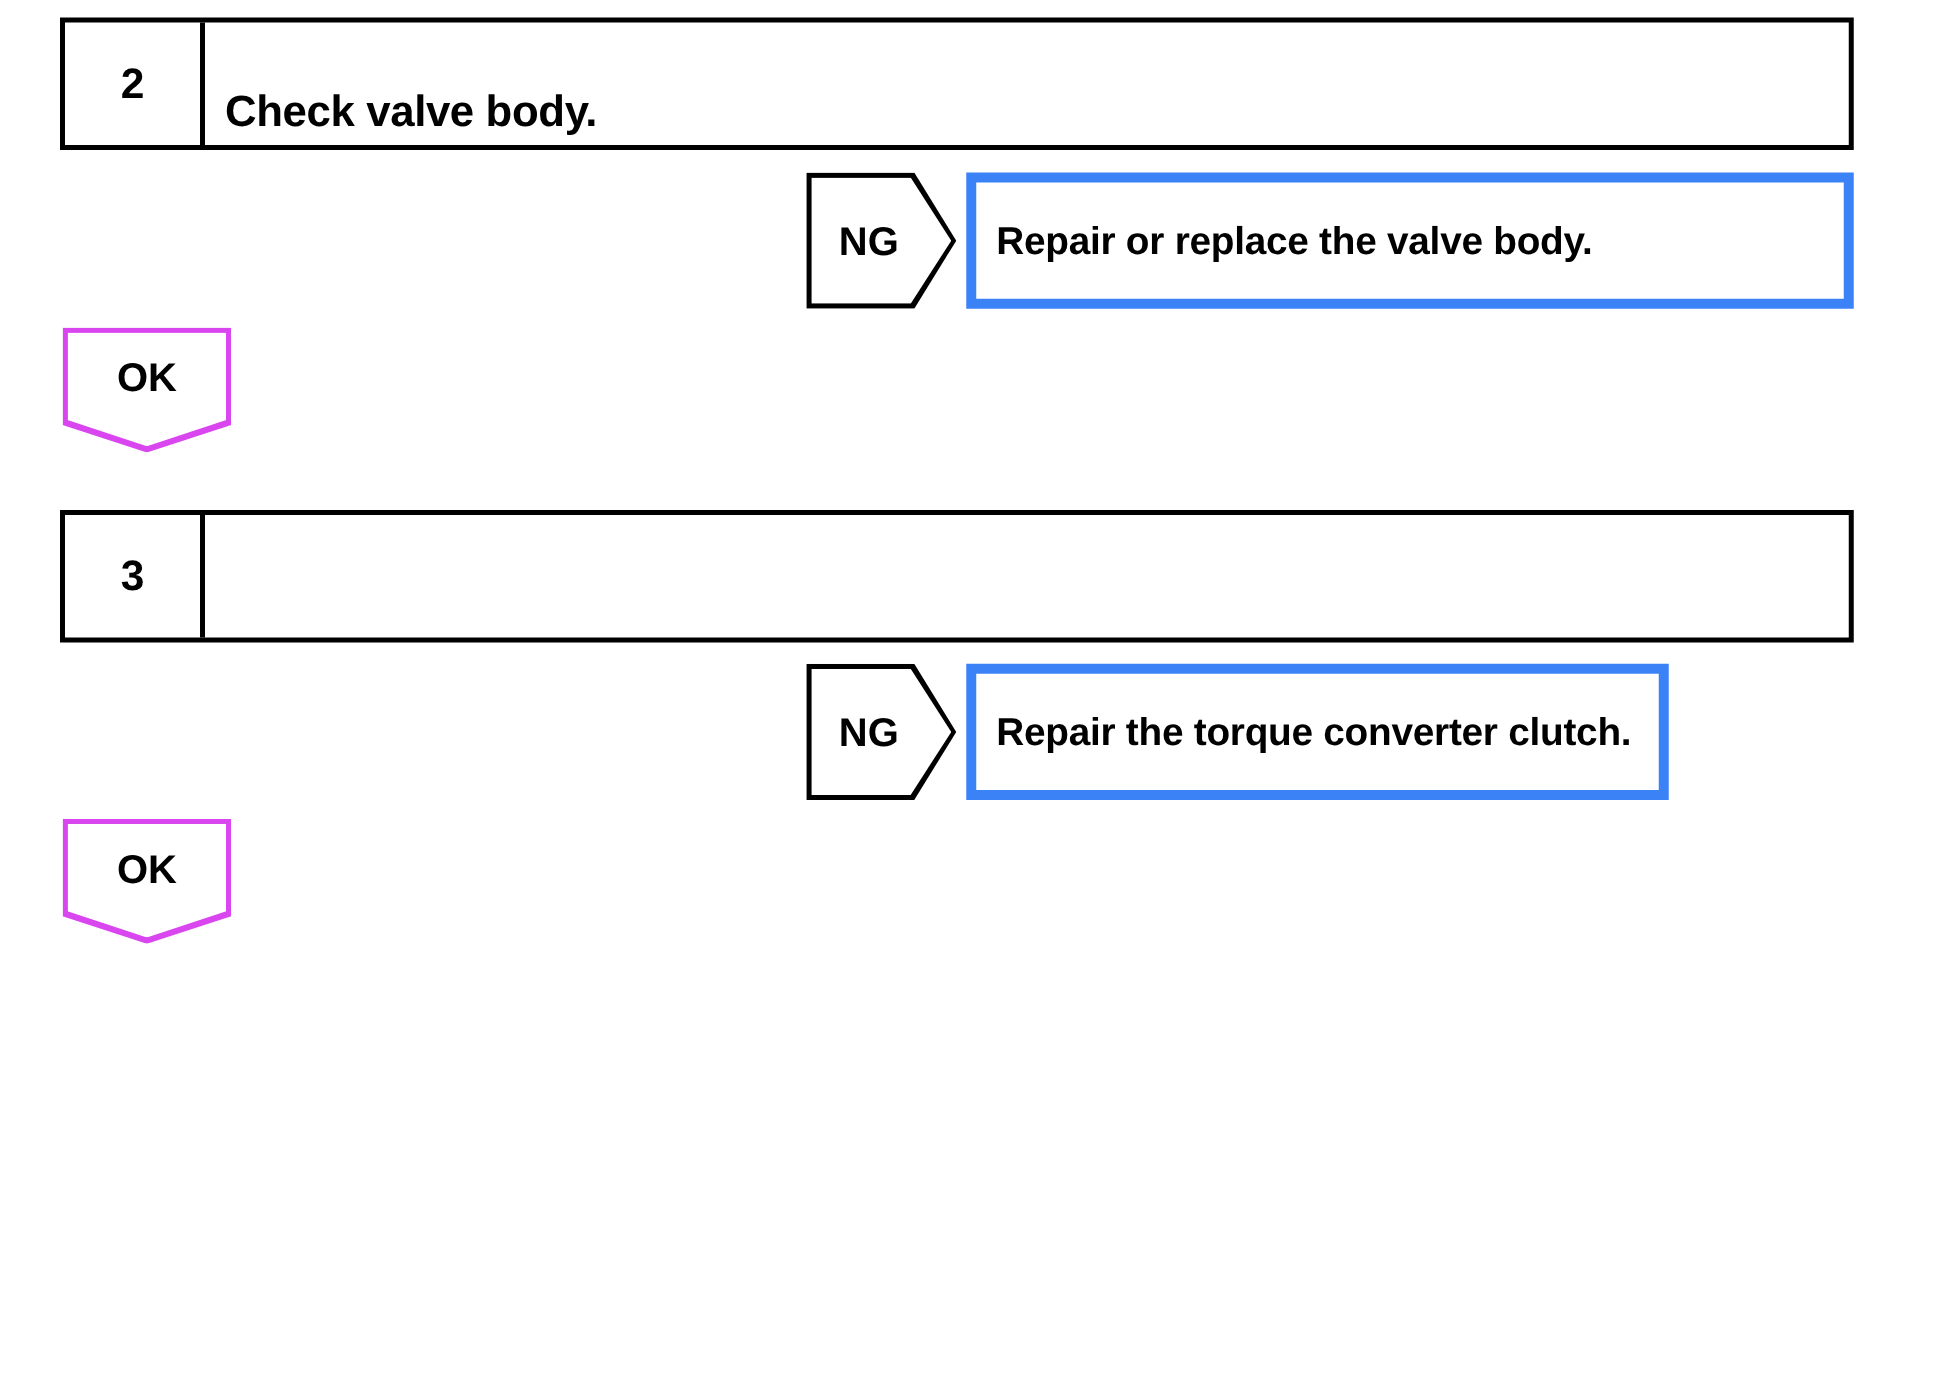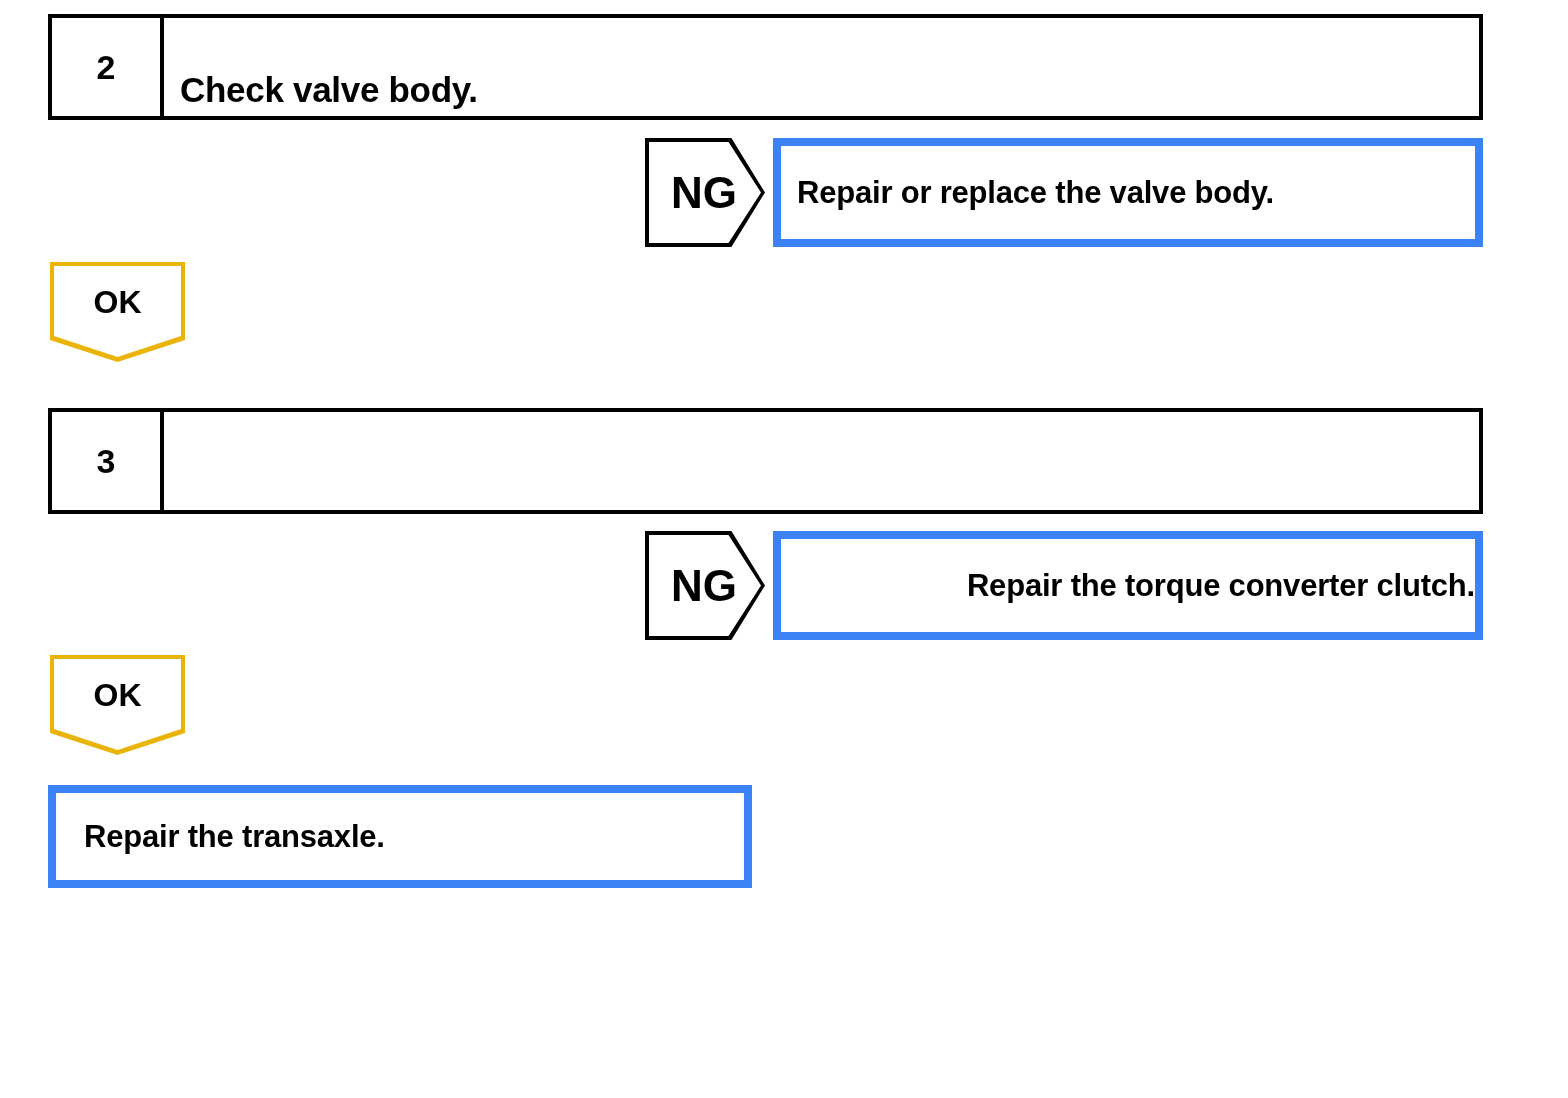--- a/index.html
+++ b/index.html
@@ -79,33 +79,33 @@
     top: 4px;
     width: calc(100% - 8px);
     height: calc(100% - 8px);
     background: #ffffff;
     -webkit-clip-path: polygon(0 0, 71% 0, 100% 50%, 71% 100%, 0 100%);
     clip-path: polygon(0 0, 71% 0, 100% 50%, 71% 100%, 0 100%);
   }
   .ng-label {
     position: relative;
     z-index: 2;
-    font-size: 44px;
+    font-size: 32px;
     font-weight: bold;
     color: #000000;
     line-height: 1;
     margin-left: 26px;
   }
 
   
   .ok-shape {
     position: absolute;
     width: 135px;
     height: 100px;
-    background: #eab308;
+    background: #d946ef;
     -webkit-clip-path: polygon(0 0, 100% 0, 100% 78%, 50% 100%, 0 78%);
     clip-path: polygon(0 0, 100% 0, 100% 78%, 50% 100%, 0 78%);
   }
   .ok-shape-inner {
     position: absolute;
     left: 4px;
     top: 4px;
     width: calc(100% - 8px);
     height: calc(100% - 9px);
     background: #ffffff;
@@ -182,26 +182,23 @@
   <div class="step-row" style="left:48px; top:408px; width:1435px; height:106px;">
     <div class="step-num-cell">
       <span class="step-num">3</span>
     </div>
   </div>
 
   <div class="ng-shape" style="left:645px; top:531px;">
     <div class="ng-shape-inner"></div>
     <span class="ng-label">NG</span>
   </div>
-  <div class="result-box" style="left:773px; top:531px; width:710px; height:109px;justify-content:flex-end;">
+  <div class="result-box" style="left:773px; top:531px; width:562px; height:109px;">
     <span class="result-text">Repair the torque converter clutch.</span>
   </div>
 
   <div class="ok-shape" style="left:50px; top:655px;">
     <div class="ok-shape-inner"></div>
     <span class="ok-label">OK</span>
   </div>
 
-  <div class="result-box" style="left:48px; top:785px; width:704px; height:103px; padding-left:28px;">
-    <span class="final-text">Repair the transaxle.</span>
-  </div>
 
 </div>
 
 </body></html>

